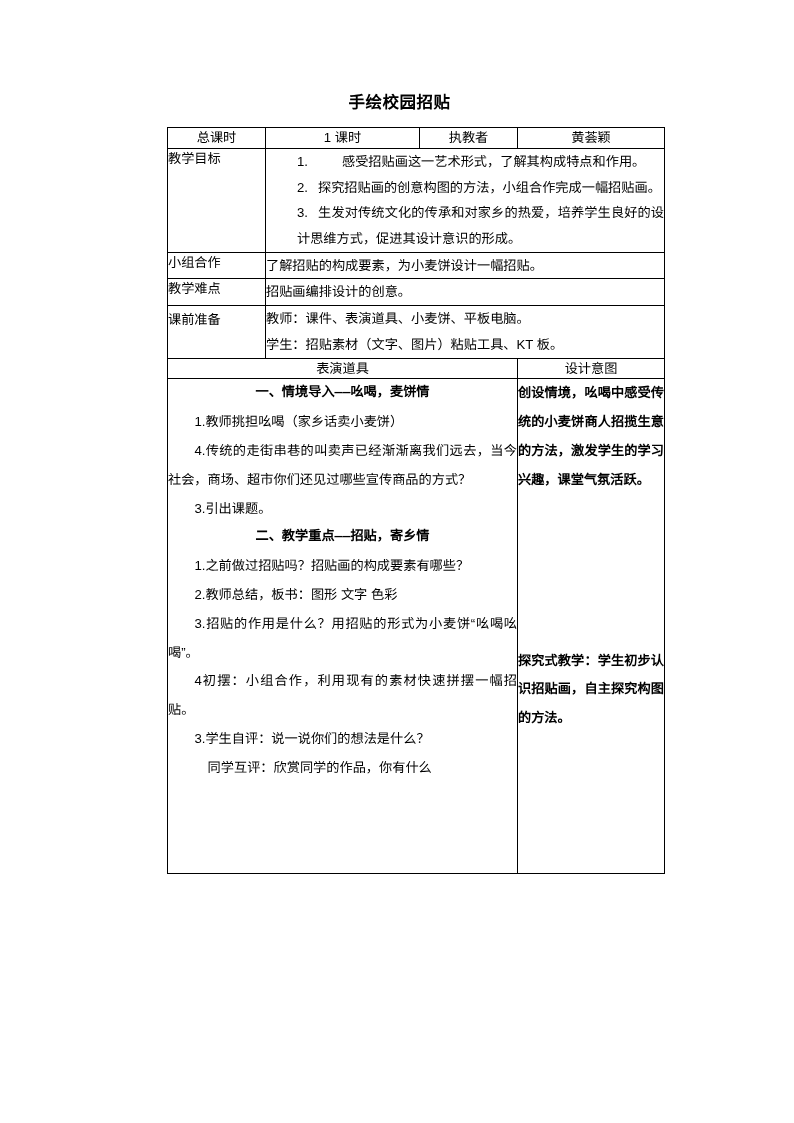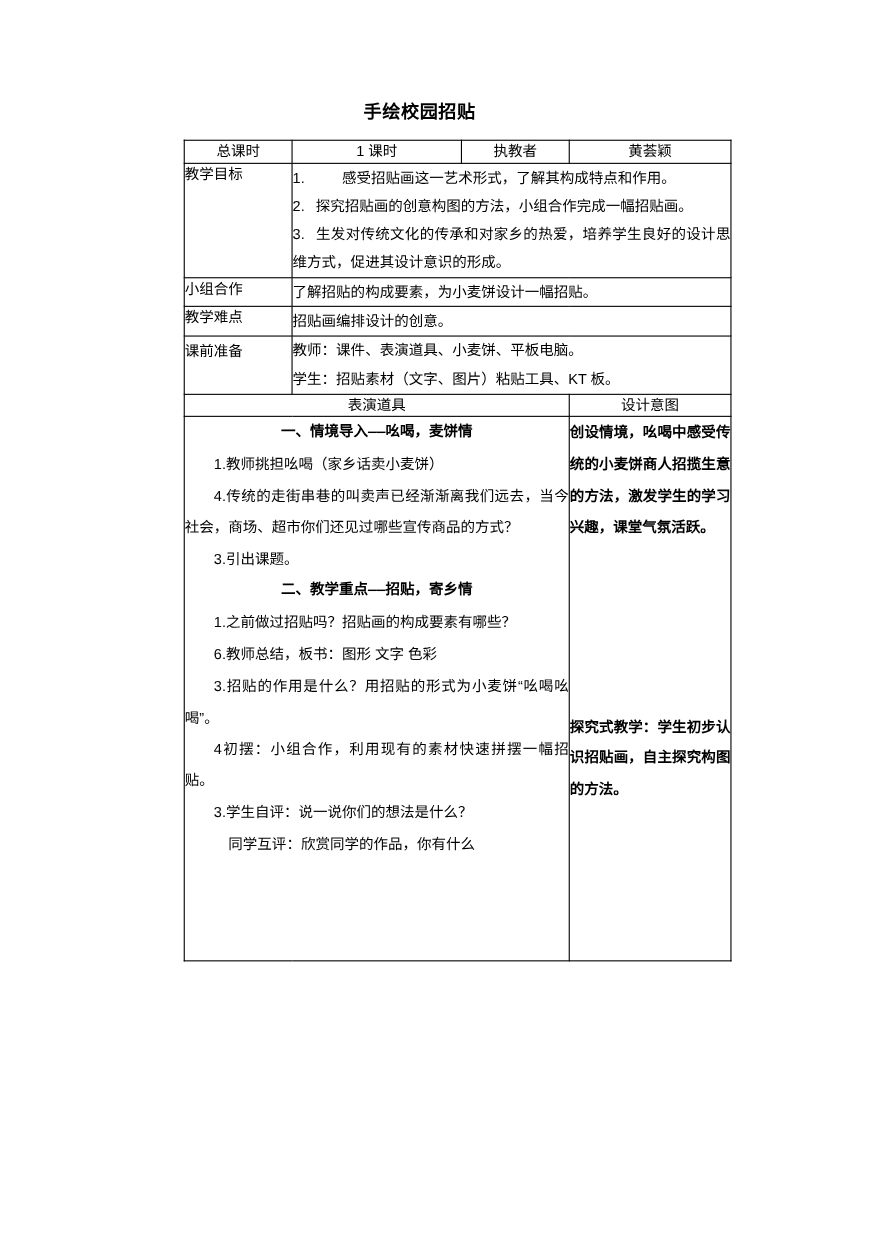--- a/index.html
+++ b/index.html
@@ -20,21 +20,21 @@
   .page {
     position: absolute;
     left: 0;
     top: 0;
     width: 794px;
     height: 1123px;
   }
 
   .doc-title {
     position: absolute;
-    left: 133px;
+    left: 151px;
     top: 93px;
     width: 497px;
     text-align: center;
     font-size: 16.5px;
     font-weight: bold;
     font-family: "Liberation Sans", "DejaVu Sans", sans-serif;
     letter-spacing: 0.5px;
     line-height: 1.2;
   }
 
@@ -80,20 +80,21 @@
     text-align: left;
     line-height: 1.95;
     padding: 4px 7px 5px 8px;
   }
 
   
   .obj-line {
     display: block;
     text-align: justify;
     text-justify: inter-ideograph;
+    margin-left: 31px;
   }
   .gap-wide { display: inline-block; width: 34px; }
   .gap-narrow { display: inline-block; width: 10px; }
   td.label-cell { vertical-align: middle; }
 
   
   .design-head {
     text-align: center;
     padding: 6px 4px 7px 4px;
     line-height: 1.5;
@@ -210,21 +211,21 @@
       </tr>
 
       <tr>
         <td colspan="3" class="design-col">
           <span class="sec-head">一、情境导入——吆喝，麦饼情</span>
           <span class="para">1.教师挑担吆喝（家乡话卖小麦饼）</span>
           <span class="para">4.传统的走街串巷的叫卖声已经渐渐离我们远去，当今社会，商场、超市你们还见过哪些宣传商品的方式？</span>
           <span class="para">3.引出课题。</span>
           <span class="sec-head">二、教学重点——招贴，寄乡情</span>
           <span class="para">1.之前做过招贴吗？招贴画的构成要素有哪些？</span>
-          <span class="para">6.教师总结，板书：图形 文字 色彩</span>
+          <span class="para">2.教师总结，板书：图形 文字 色彩</span>
           <span class="para">3.招贴的作用是什么？用招贴的形式为小麦饼“吆喝吆喝”。</span>
           <span class="para">4初摆：小组合作，利用现有的素材快速拼摆一幅招贴。</span>
           <span class="para">3.学生自评：说一说你们的想法是什么？</span>
           <span class="para-deep">同学互评：欣赏同学的作品，你有什么</span>
         </td>
         <td class="intent-col">
           <span class="intent-para">创设情境，吆喝中感受传统的小麦饼商人招揽生意的方法，激发学生的学习兴趣，课堂气氛活跃。</span>
           <span class="spacer-lines"></span>
           <span class="intent-para">探究式教学：学生初步认识招贴画，自主探究构图的方法。</span>
         </td>

